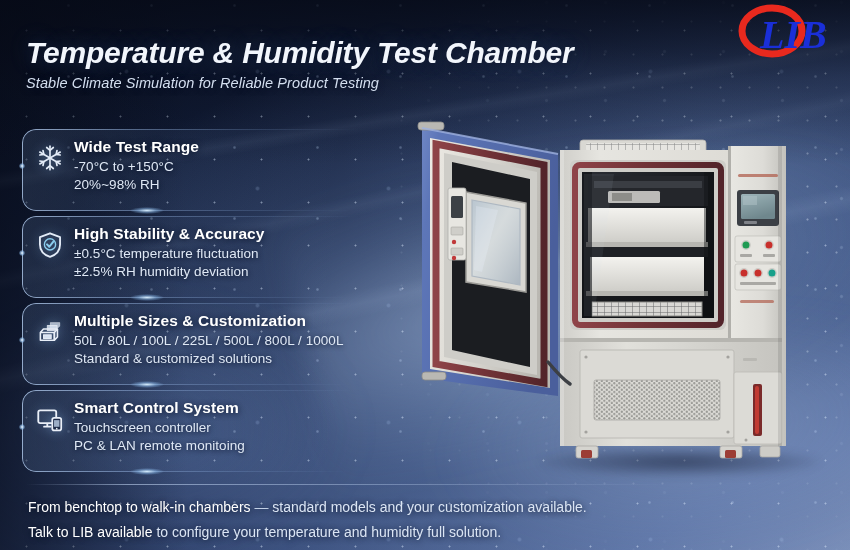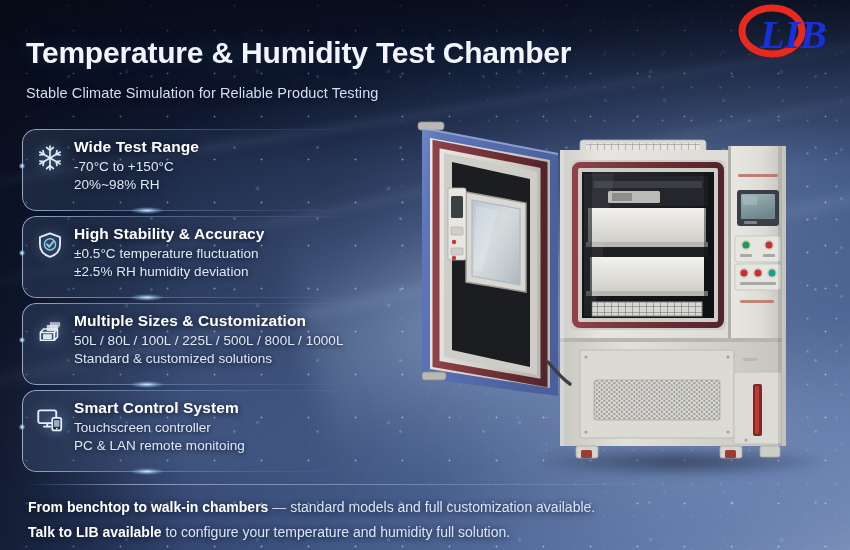--- a/index.html
+++ b/index.html
@@ -90,31 +90,31 @@
 
   
   #logo {
     position: absolute;
     right: 12px; top: 4px;
     width: 108px; height: 56px;
     z-index: 9;
   }
 
   
-  #header { position: absolute; left: 26px; top: 36px; z-index: 6; }
+  #header { position: absolute; left: 26px; top: 36px; z-index: 6; font-style: italic; }
   #title {
     font-size: 30px;
     font-weight: bold;
     color: #f2f6fc;
     letter-spacing: -0.2px;
     text-shadow: 0 2px 10px rgba(10,18,40,0.85), 0 0 22px rgba(120,170,230,0.30);
     white-space: nowrap;
   }
   #subtitle {
-    margin-top: 15px;
+    margin-top: 5px;
     font-size: 14.5px;
     color: #d4dff0;
     letter-spacing: 0.1px;
     text-shadow: 0 1px 6px rgba(10,18,40,0.8);
     white-space: nowrap;
   }
 
   
   #features {
     position: absolute;
@@ -194,21 +194,21 @@
     z-index: 6;
   }
   #footer { position: absolute; left: 28px; top: 495px; z-index: 6; }
   .foot-line {
     font-size: 14px;
     color: #dbe5f4;
     line-height: 25px;
     text-shadow: 0 1px 6px rgba(8,16,36,0.9);
     white-space: nowrap;
   }
-  .foot-line b { color: #ffffff; font-weight: bold; }
+  .foot-line b { color: #ffffff; font-weight: normal; }
   .foot-dash { color: #c2d0e6; }
 
   
   #product {
     position: absolute;
     left: 408px; top: 96px;
     width: 430px; height: 390px;
     z-index: 5;
   }
   #product-shadow {
@@ -486,20 +486,20 @@
       <div class="card-title">Smart Control System</div>
       <div class="card-line">Touchscreen controller</div>
       <div class="card-line">PC &amp; LAN remote monitoing</div>
     </div>
 
   </div>
 
   <div id="footer-rule"></div>
   <div id="footer">
     <div class="foot-line">
-      <b>From benchtop to walk-in chambers</b><span class="foot-dash"> — </span><span>standard models and full customization available.</span>
+      <b>From benchtop to walk-in chambers</b><span class="foot-dash"> — </span><span>standard models and your customization available.</span>
     </div>
     <div class="foot-line">
       <b>Talk to LIB available</b><span> to configure your temperature and humidity full solution.</span>
     </div>
   </div>
 
 </div>
 
 </body></html>

